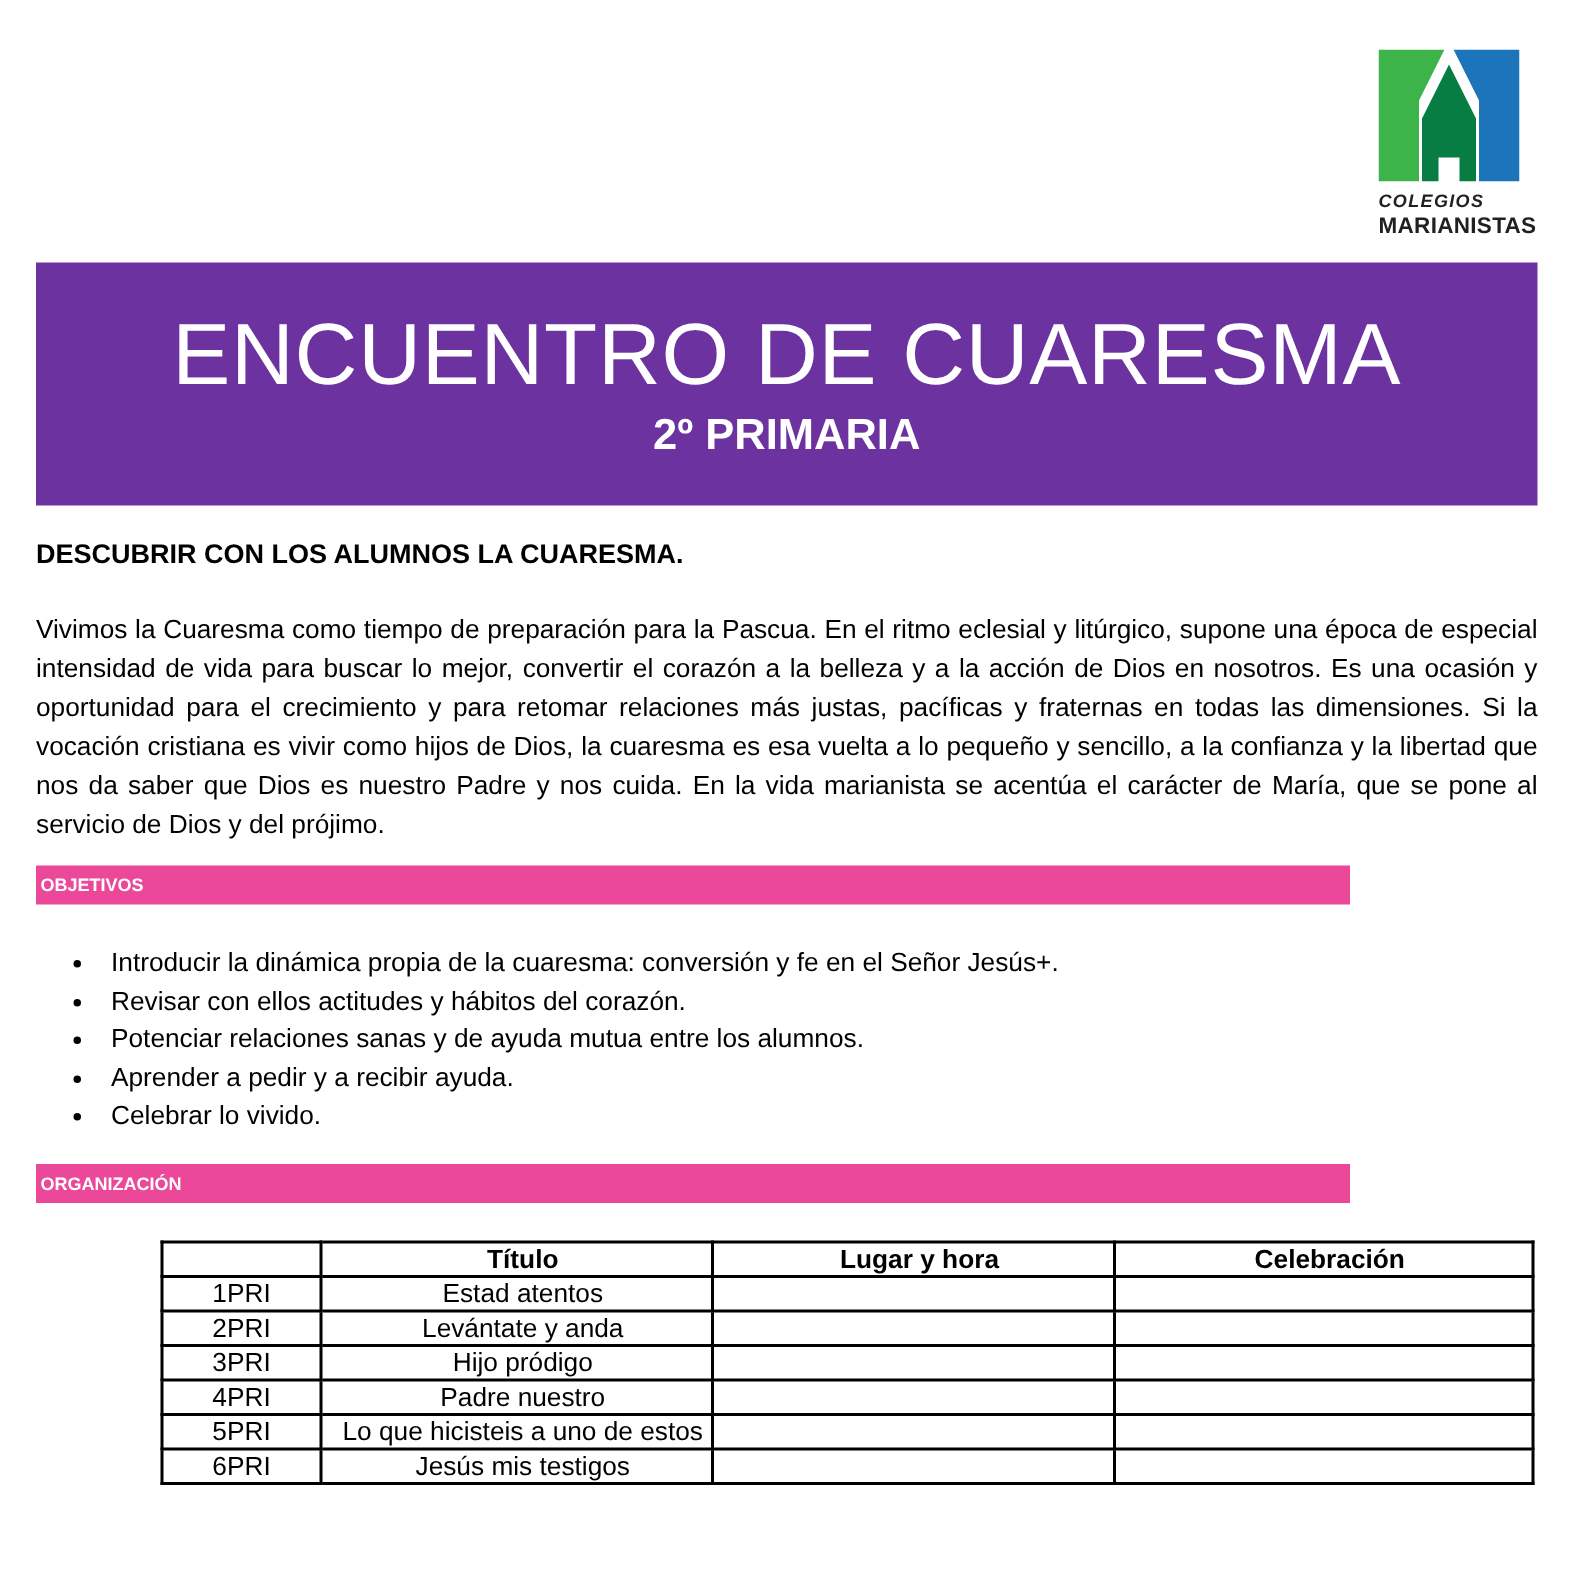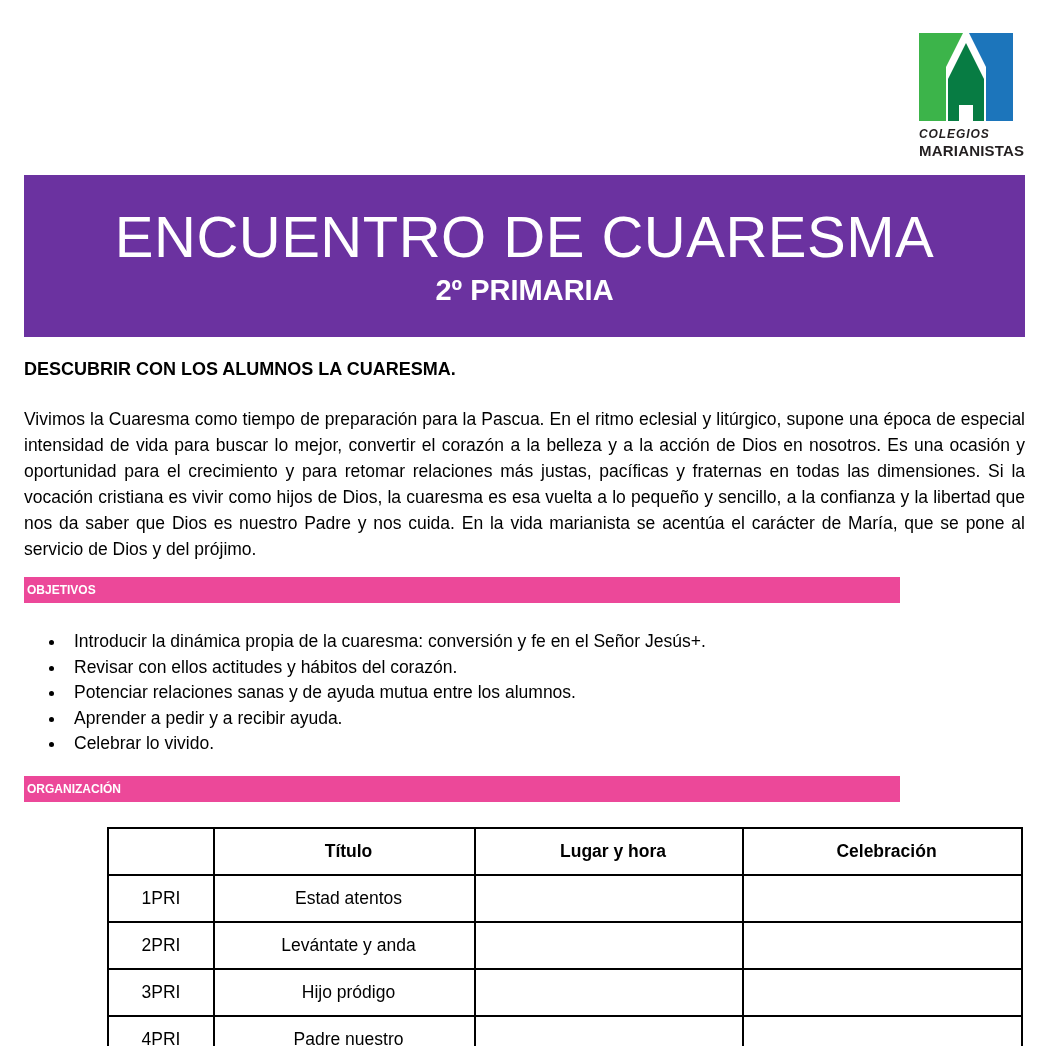--- a/index.html
+++ b/index.html
@@ -43,21 +43,21 @@
   .bullet-list li { font-size:17.5px; line-height:25.6px; padding-left:8px; }
 
   
   .org-table { position:absolute; top:827px; left:107px; border-collapse:collapse; table-layout:fixed; }
   .org-table th, .org-table td {
     border:2px solid #000000; height:21px; font-size:17.5px;
     padding:0 0 0 8px; text-align:center; vertical-align:middle;
     white-space:nowrap; overflow:hidden;
   }
   .org-table th { font-weight:bold; }
-  .org-table .col-grade { text-align:center; padding:12px; }
+  .org-table .col-grade { text-align:center; padding:0; }
 </style>
 </head>
 <body>
 
 <div class="page">
 
   <div class="logo-block">
     <svg class="logo-m" viewBox="0 0 94 88" xmlns="http://www.w3.org/2000/svg">
       <polygon points="0,0 44,0 27,34 27,88 0,88" fill="#3CB44A"></polygon>
       <polygon points="47,10 65,46 65,88 54,88 54,72 40,72 40,88 29,88 29,46" fill="#077C43"></polygon>
@@ -120,20 +120,26 @@
         <td></td>
         <td></td>
       </tr>
       <tr>
         <td class="col-grade">4PRI</td>
         <td>Padre nuestro</td>
         <td></td>
         <td></td>
       </tr>
       <tr>
+        <td class="col-grade">5PRI</td>
+        <td>Lo que hicisteis a uno de estos</td>
+        <td></td>
+        <td></td>
+      </tr>
+      <tr>
         <td class="col-grade">6PRI</td>
         <td>Jesús mis testigos</td>
         <td></td>
         <td></td>
       </tr>
     </tbody>
   </table>
 
 </div>
 

